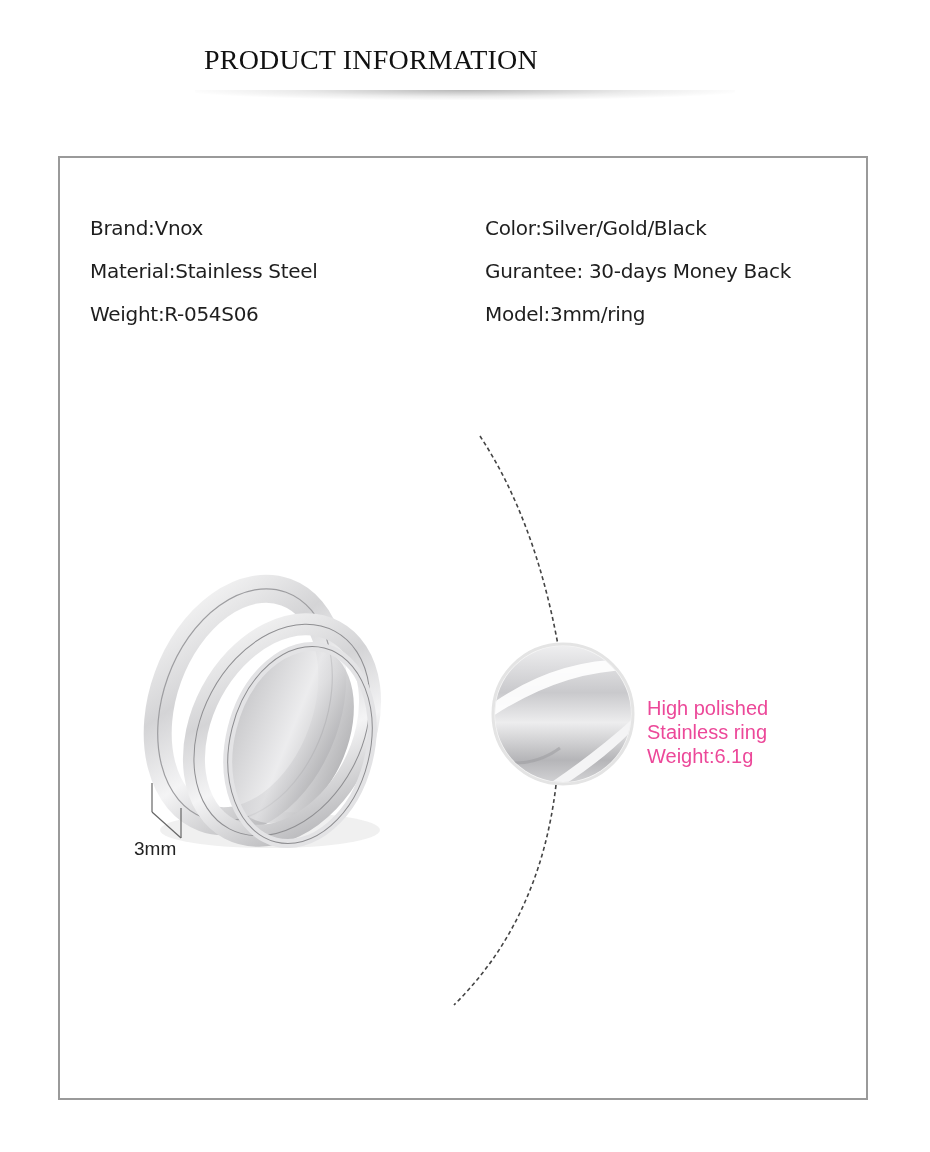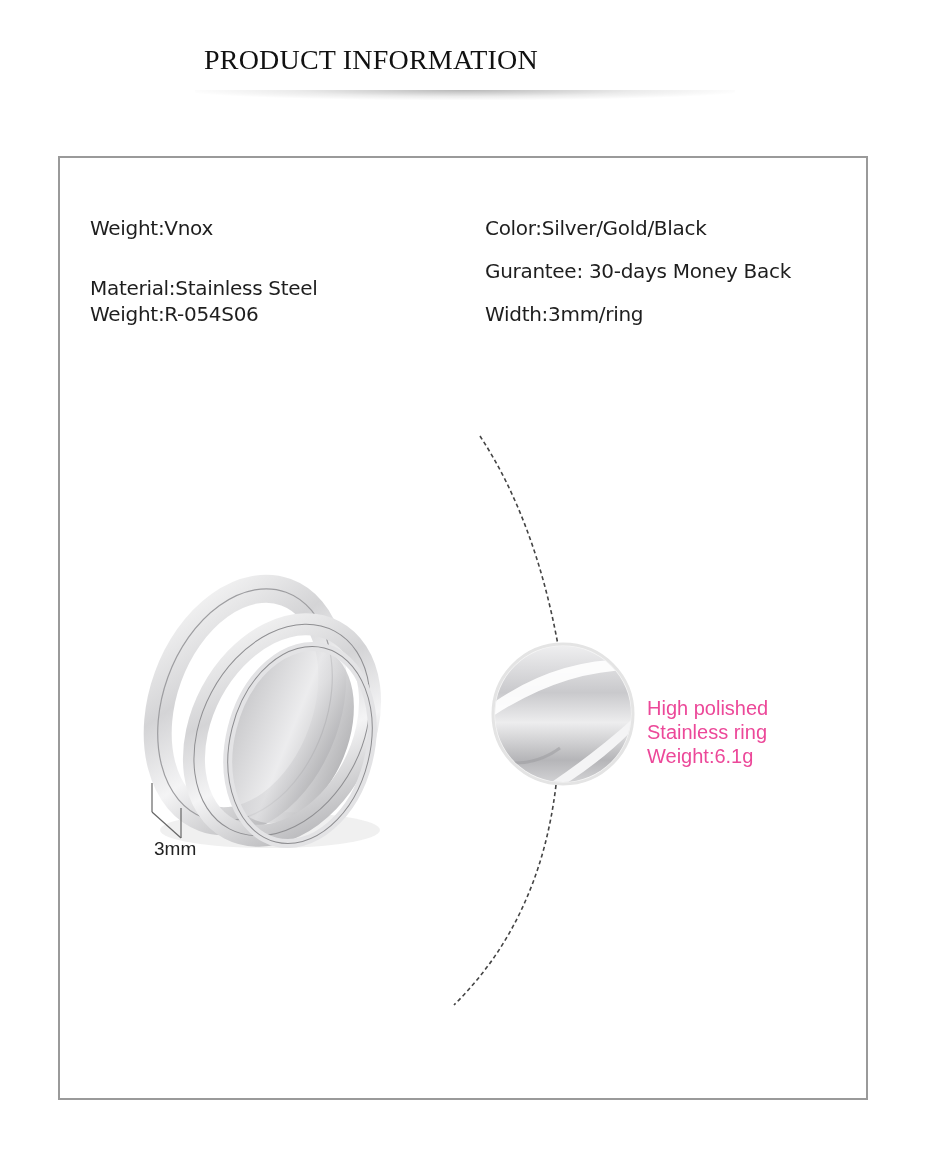--- a/index.html
+++ b/index.html
@@ -3,38 +3,38 @@
 <meta charset="utf-8">
 <style>
   html, body { margin: 0; padding: 0; background: #ffffff; }
   body { width: 930px; height: 1152px; position: relative; overflow: hidden; font-family: "DejaVu Sans", sans-serif; }
   .title { position: absolute; left: 0; top: 44px; width: 742px; text-align: center; font-family: "Liberation Serif", serif; font-size: 28px; color: #111; letter-spacing: 0.2px; }
   .title-shadow { position: absolute; left: 195px; top: 90px; width: 540px; height: 10px;
     background: radial-gradient(ellipse at center top, rgba(0,0,0,0.28) 0%, rgba(0,0,0,0.08) 45%, rgba(255,255,255,0) 75%); }
   .box { position: absolute; left: 58px; top: 156px; width: 806px; height: 940px; border: 2px solid #9a9a9a; box-sizing: content-box; }
   .spec { position: absolute; font-family: "DejaVu Sans", sans-serif; font-size: 20px; color: #1e1e1e; white-space: nowrap; letter-spacing: -0.3px; }
   .callout { position: absolute; left: 647px; top: 696px; font-family: Liberation Sans, sans-serif; font-size: 20px; line-height: 24px; color: #ec4899; }
-  .mm-label { position: absolute; left: 134px; top: 838px; font-family: "Liberation Sans", sans-serif; font-size: 19px; color: #222; margin-left: 20px; }
+  .mm-label { position: absolute; left: 134px; top: 838px; font-family: "Liberation Sans", sans-serif; font-size: 19px; color: #222; }
   svg { position: absolute; left: 0; top: 0; }
 </style>
 </head>
 <body>
 
 <div class="title">PRODUCT INFORMATION</div>
 <div class="title-shadow"></div>
 
 <div class="box"></div>
 
-<div class="spec" style="left:90px; top:216px;">Weight:Vnox</div>
-<div class="spec" style="left:90px; top:276px;">Material:Stainless Steel</div>
+<div class="spec" style="left:90px; top:216px;">Brand:Vnox</div>
+<div class="spec" style="left:90px; top:259px;">Material:Stainless Steel</div>
 <div class="spec" style="left:90px; top:302px;">Weight:R-054S06</div>
 
 <div class="spec" style="left:485px; top:216px;text-align:center;">Color:Silver/Gold/Black</div>
 <div class="spec" style="left:485px; top:259px;">Gurantee: 30-days Money Back</div>
-<div class="spec" style="left:485px; top:302px;">Width:3mm/ring</div>
+<div class="spec" style="left:485px; top:302px;">Model:3mm/ring</div>
 
 <svg width="930" height="1152" viewBox="0 0 930 1152">
   <defs>
     <linearGradient id="steel" x1="0" y1="0" x2="1" y2="1">
       <stop offset="0" stop-color="#fafafa"></stop>
       <stop offset="0.35" stop-color="#d4d4d6"></stop>
       <stop offset="0.6" stop-color="#f4f4f5"></stop>
       <stop offset="1" stop-color="#a9a9ac"></stop>
     </linearGradient>
     <linearGradient id="steelInner" x1="0" y1="0" x2="1" y2="0">

